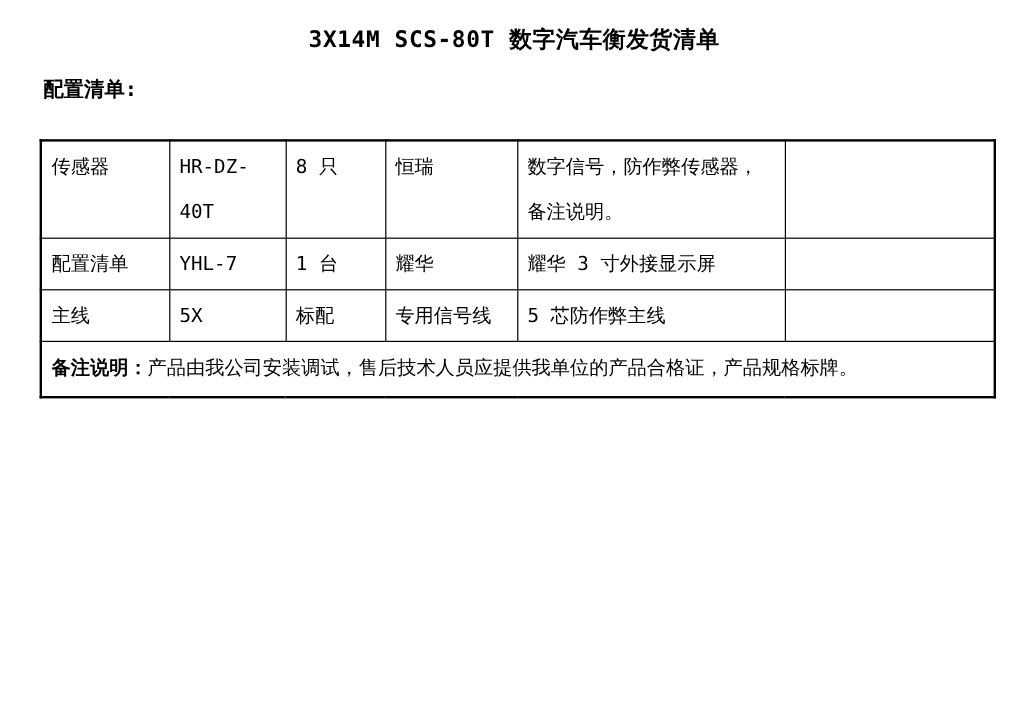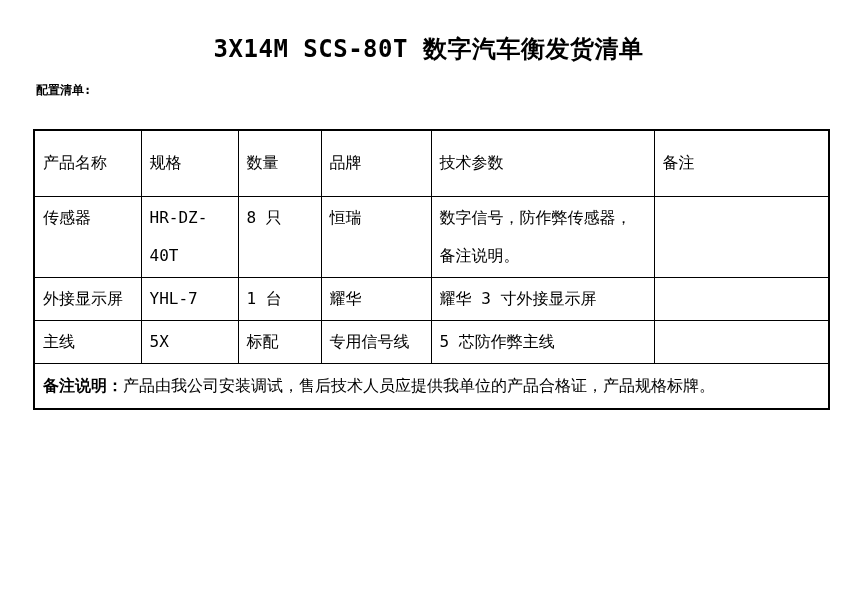--- a/index.html
+++ b/index.html
@@ -4,28 +4,27 @@
 <style>
   html,body{margin:0;padding:0;}
   body{
     width:857px;height:600px;background:#ffffff;color:#000000;
     font-family:"DejaVu Sans Mono","Liberation Mono",monospace;
     overflow:hidden;
   }
   .doc-title{
     padding-top:20px;
     text-align:center;
-    font-size:24px;
+    font-size:19px;
     font-weight:bold;
     letter-spacing:0.5px;
-    margin-top:13px;
   }
   .section-label{
     margin:17px 0 0 36px;
-    font-size:12px;
+    font-size:17px;
     font-weight:bold;
   }
   table.config{
     border-collapse:collapse;
     table-layout:fixed;
     width:795px;
     margin:30px 0 0 33px;
     border:2px solid #000;
   }
   table.config th, table.config td{
@@ -60,39 +59,31 @@
 <table class="config">
   <colgroup>
     <col style="width:107px">
     <col style="width:97px">
     <col style="width:83px">
     <col style="width:110px">
     <col style="width:223px">
     <col style="width:175px">
   </colgroup>
   <tbody>
-      <tr class="hdr">
-    <th class="b">产品名称</th>
-    <th>规格</th>
-    <th>数量</th>
-    <th>品牌</th>
-    <th>技术参数</th>
-    <th>备注</th>
-  </tr>
   <tr class="r1">
     <td class="b">传感器</td>
     <td>HR-DZ-40T</td>
     <td>8 只</td>
     <td>恒瑞</td>
     <td class="wrap">数字信号，防作弊传感器，
 备注说明。</td>
     <td></td>
   </tr>
   <tr class="r3">
-    <td class="b">外接显示屏</td>
+    <td class="b">配置清单</td>
     <td>YHL-7</td>
     <td>1 台</td>
     <td>耀华</td>
     <td>耀华 3 寸外接显示屏</td>
     <td></td>
   </tr>
   <tr class="r4">
     <td class="b">主线</td>
     <td>5X</td>
     <td>标配</td>

